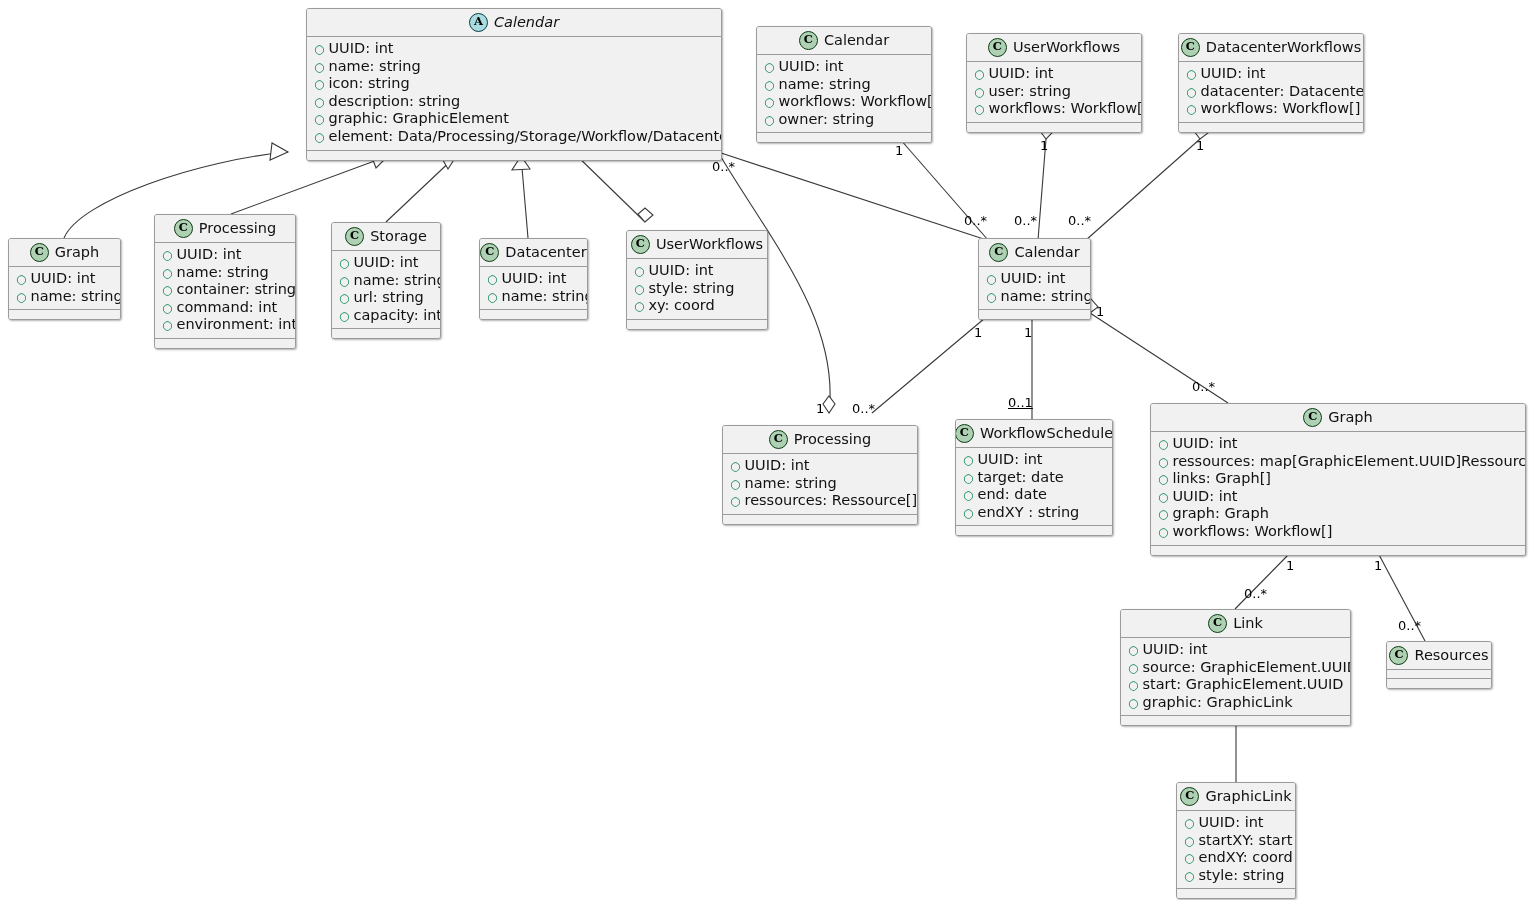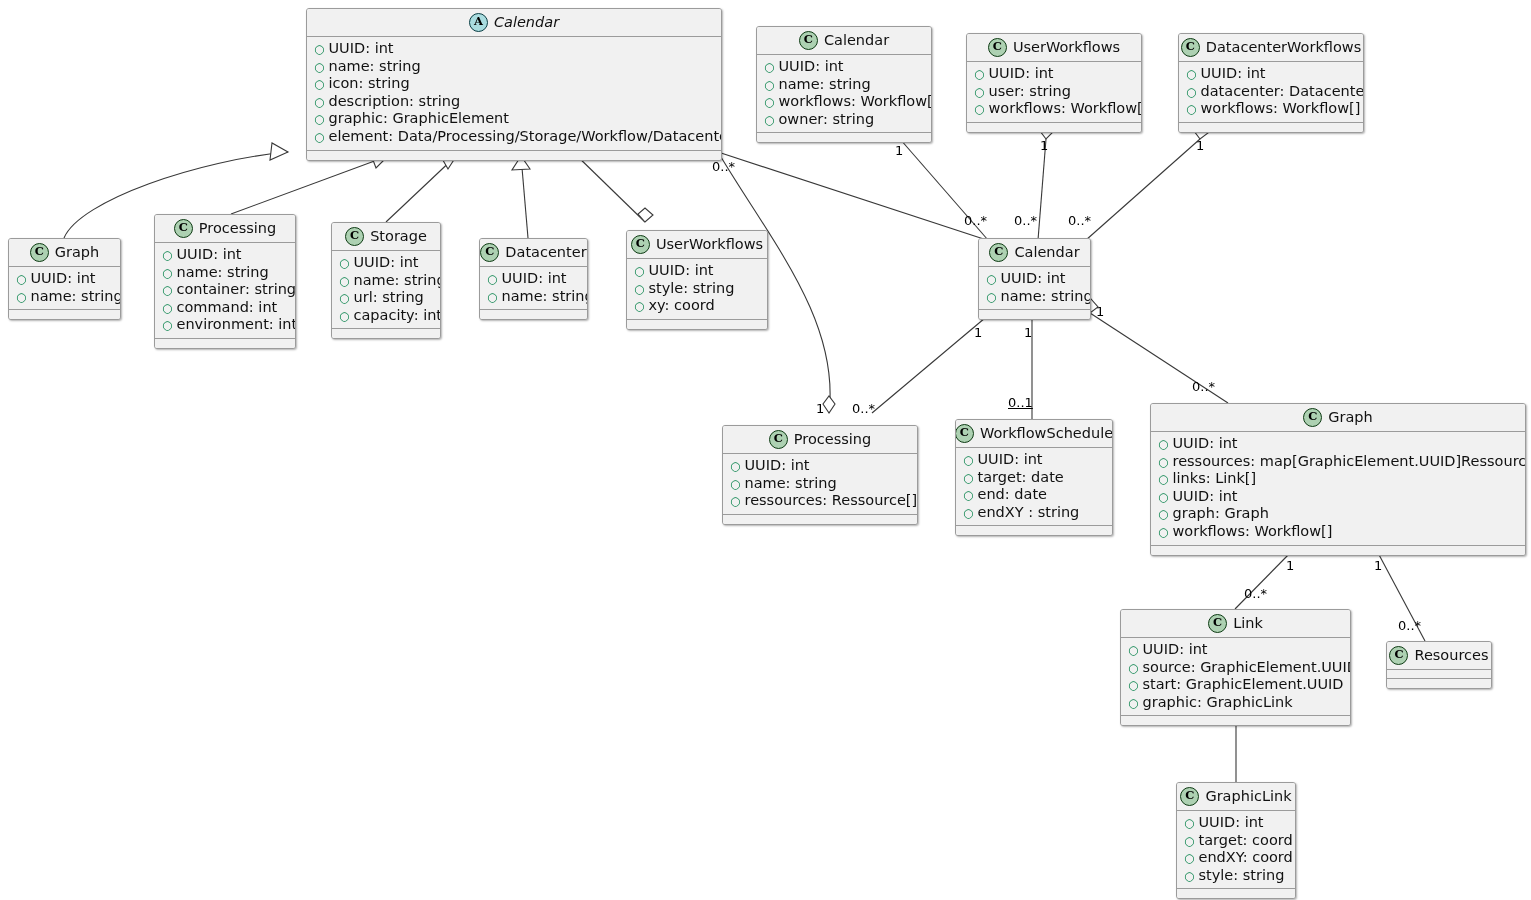--- a/index.html
+++ b/index.html
@@ -489,21 +489,21 @@
           <div class="attr">
             <span class="vis">○</span>
             <span>UUID: int</span>
           </div>
           <div class="attr">
             <span class="vis">○</span>
             <span>ressources: map[GraphicElement.UUID]Ressource</span>
           </div>
           <div class="attr">
             <span class="vis">○</span>
-            <span>links: Link[]</span>
+            <span>links: Graph[]</span>
           </div>
           <div class="attr">
             <span class="vis">○</span>
             <span>UUID: int</span>
           </div>
           <div class="attr">
             <span class="vis">○</span>
             <span>graph: Graph</span>
           </div>
           <div class="attr">
@@ -551,21 +551,21 @@
           <span class="badge">C</span>
           <span class="cls-title">GraphicLink</span>
         </div>
         <div class="cls-attrs">
           <div class="attr">
             <span class="vis">○</span>
             <span>UUID: int</span>
           </div>
           <div class="attr">
             <span class="vis">○</span>
-            <span>target: coord</span>
+            <span>startXY: start</span>
           </div>
           <div class="attr">
             <span class="vis">○</span>
             <span>endXY: coord</span>
           </div>
           <div class="attr">
             <span class="vis">○</span>
             <span>style: string</span>
           </div>
         </div>

